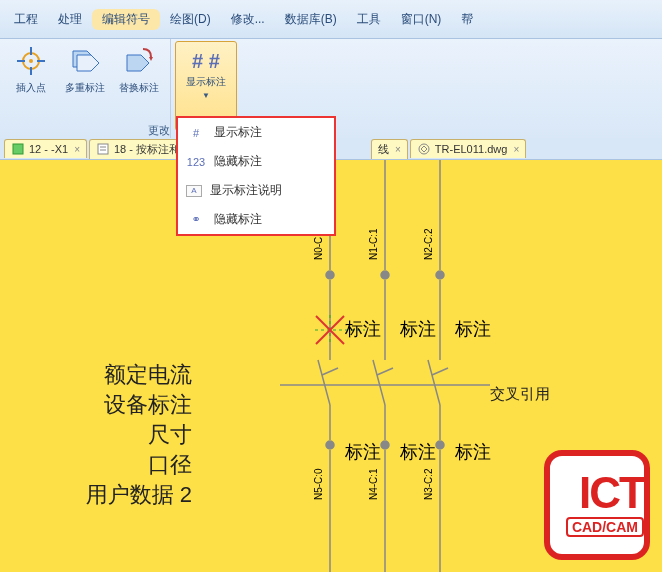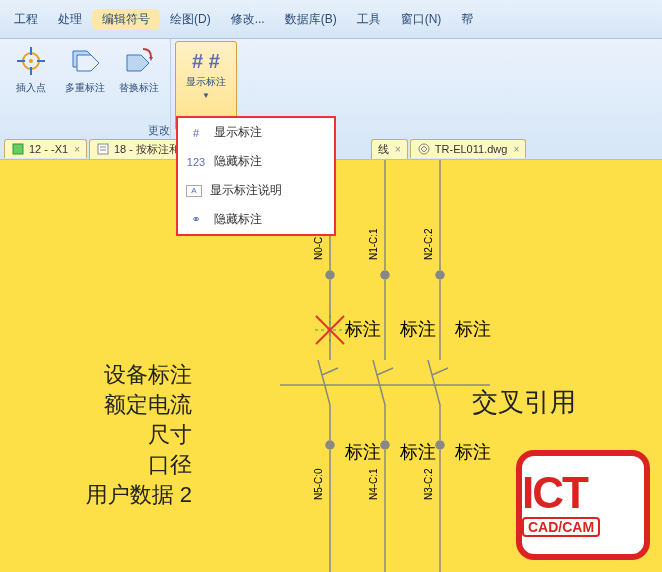--- a/index.html
+++ b/index.html
@@ -37,28 +37,28 @@
   .tab .ticon { width: 14px; height: 14px; margin-right: 4px; display:inline-flex; align-items:center; justify-content:center; }
   .tab .close { margin-left: 6px; color: #888; font-size: 10px; }
 
   
   .canvas { position: absolute; top: 160px; left: 0; right: 0; bottom: 0; background: #fde047; }
   .canvas svg { position: absolute; top: 0; left: 0; }
 
   .annot-left { position: absolute; right: 470px; text-align: right; font-size: 22px; color: #222; line-height: 30px; }
   .annot-left .row { white-space: nowrap; }
 
-  .cross-ref { position: absolute; left: 472px; top: 225px; font-size: 26px; color: #222; text-align: center; }
+  .cross-ref { position: absolute; left: 490px; top: 225px; font-size: 15px; color: #222; text-align: center; }
 
   .bz { font-size: 18px; color: #222; }
 
   .wire-label { font-size: 10px; color: #777; }
 
   
-  .logo { position: absolute; right: 12px; bottom: 12px; width: 134px; height: 110px; border: 6px solid #d22; border-radius: 18px; display: flex; flex-direction: column; align-items: flex-start; justify-content: center; background: #fff; }
+  .logo { position: absolute; right: 12px; bottom: 12px; width: 106px; height: 110px; border: 6px solid #d22; border-radius: 18px; display: flex; flex-direction: column; align-items: flex-end; justify-content: center; background: #fff; }
   .logo .big { font-family: Arial, sans-serif; font-size: 44px; font-weight: bold; color: #d22; letter-spacing: -2px; line-height: 40px; }
   .logo .small { font-family: Arial, sans-serif; font-size: 14px; font-weight: bold; color: #d22; border: 2px solid #d22; border-radius: 4px; padding: 0 4px; margin-top: 4px; }
 </style>
 </head>
 <body>
 
 <div class="menubar">
   <div class="menu-item">工程</div>
   <div class="menu-item">处理</div>
   <div class="menu-item active">编辑符号</div>
@@ -229,22 +229,22 @@
 
     <text x="345" y="175" class="bz">标注</text>
     <text x="400" y="175" class="bz">标注</text>
     <text x="455" y="175" class="bz">标注</text>
     <text x="345" y="298" class="bz">标注</text>
     <text x="400" y="298" class="bz">标注</text>
     <text x="455" y="298" class="bz">标注</text>
   </svg>
 
   <div class="annot-left" style="top:200px;">
+    <div class="row">额定电流</div>
     <div class="row">设备标注</div>
-    <div class="row">额定电流</div>
     <div class="row">尺寸</div>
     <div class="row">口径</div>
     <div class="row">用户数据 2</div>
   </div>
 
   <div class="cross-ref">交叉引用</div>
 
   <div class="logo">
     <div class="big">ICT</div>
     <div class="small">CAD/CAM</div>

